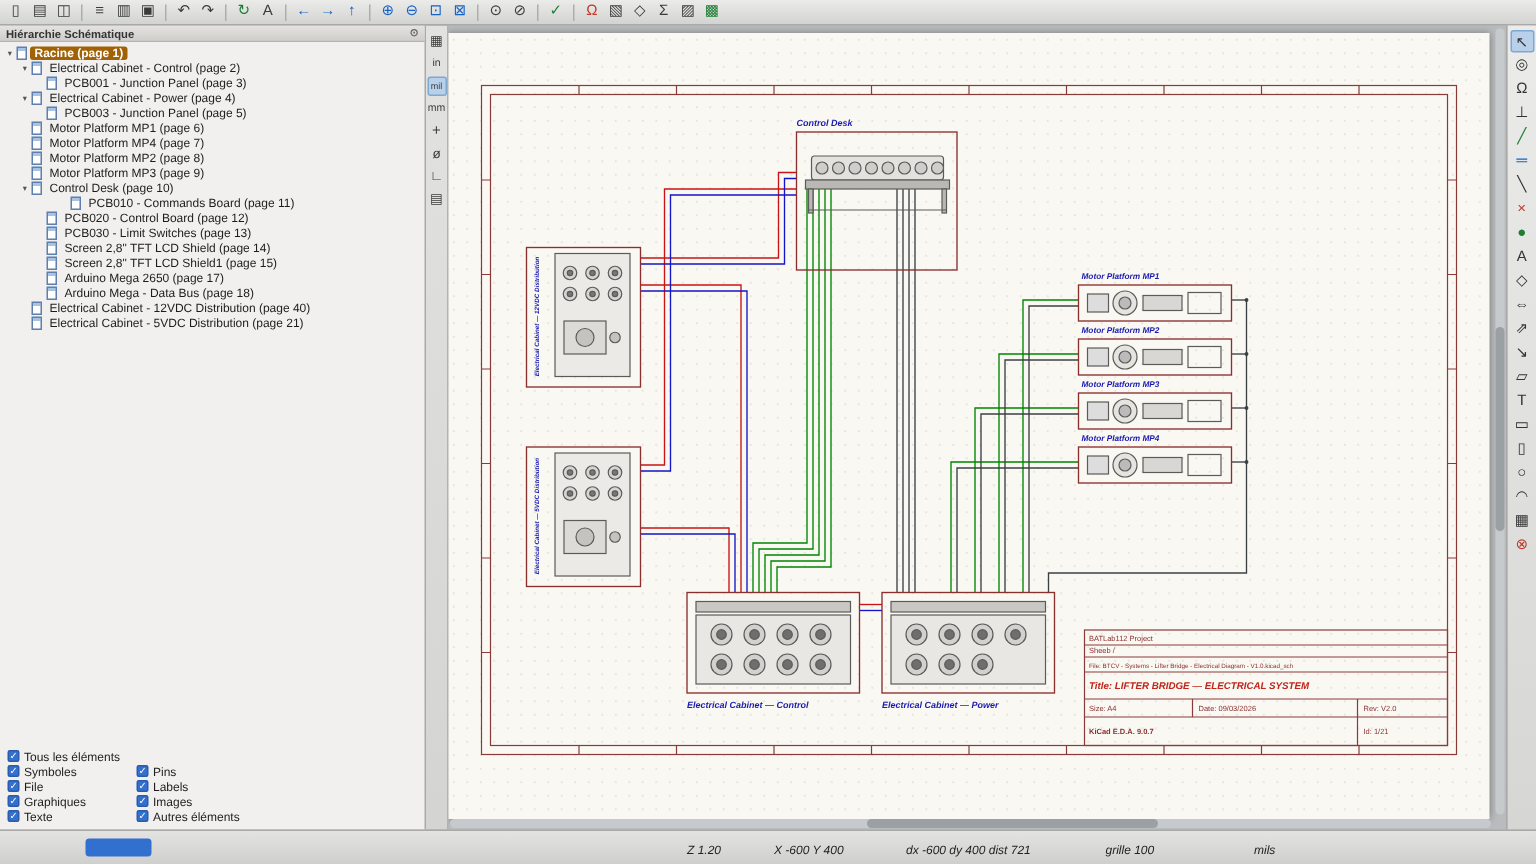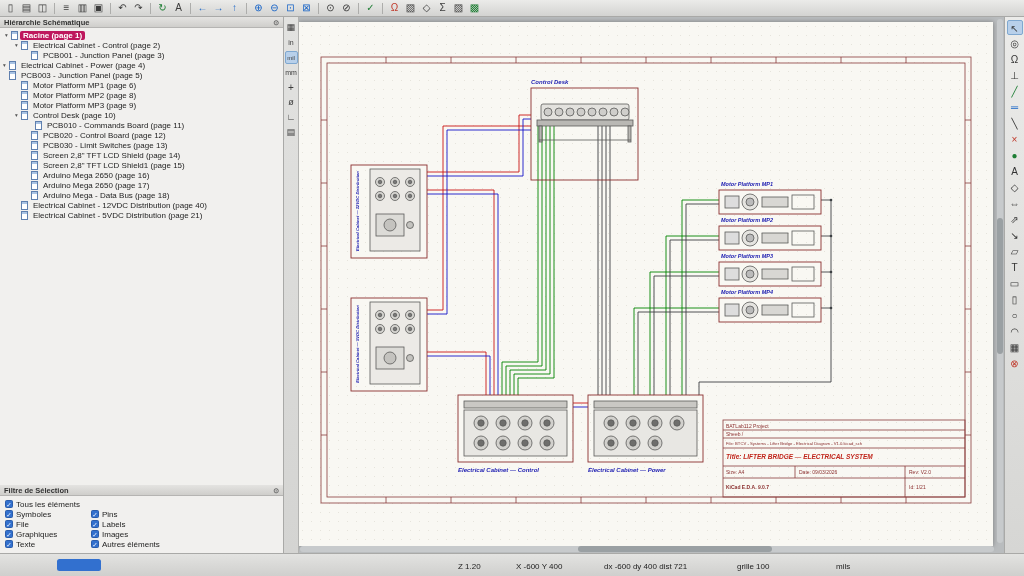--- a/index.html
+++ b/index.html
@@ -21,21 +21,21 @@
   .phead { height:11px; flex:none; background:linear-gradient(#e4e3e1,#cfcecb);
     border-bottom:1px solid #b5b4b2; font-size:7.5px; font-weight:bold; color:#333;
     padding:0 4px; display:flex; justify-content:space-between; align-items:center;gap:36px; }
   .pclose { font-size:7px; color:#666; line-height:9px; }
   .tree { flex:1; overflow:hidden; padding-top:2px; }
   .trow { height:10px; display:flex; align-items:center; white-space:nowrap; color:#1d1d1d; font-size:8px; }
   .arr { width:9px; flex:none; font-size:5.5px; color:#555; text-align:center; }
   .pgico { width:7px; height:9px; flex:none; border:1px solid #5f7fae; margin-right:2px;
     background:linear-gradient(180deg,#a9c3e3 0 30%,#ffffff 30%); }
   .tlabel { padding:0 3px; border-radius:2px; }
-  .tlabel.sel { background:#be185d; color:#fff; font-weight:bold; }
+  .tlabel.sel { background:#a16207; color:#fff; font-weight:bold; }
   .filterbody { flex:none; padding:3px 5px 4px 5px; font-size:8px; color:#1d1d1d; }
   .frow { display:flex; align-items:center; height:10px; }
   .fgrid { display:grid; grid-template-columns:86px 1fr; }
   .cb { width:8px; height:8px; flex:none; background:#3471ce; border:1px solid #2a5cab;
     border-radius:1.5px; color:#fff; font-size:6.5px; line-height:7px; text-align:center; margin-right:3px; }
 
   
   .canvas { position:absolute; left:284px; top:17px; right:20px; bottom:23px; background:#b9bcbe; overflow:hidden; }
   .lefttools { position:absolute; left:0; top:0; bottom:0; width:15px;
     background:linear-gradient(#e2e2e0,#d4d4d2); border-right:1px solid #b2b2b0;
@@ -53,21 +53,21 @@
   
   .rightbar { position:absolute; right:0; top:17px; width:20px; bottom:23px;
     background:linear-gradient(#ebebe9,#d6d6d4); border-left:1px solid #a9a9a7;
     display:flex; flex-direction:column; align-items:center; padding-top:3px; gap:1px; z-index:6; }
   .ri { width:16px; height:15px; font-size:10px; line-height:15px; text-align:center; color:#333; border-radius:2px; }
   .ri.active { background:#b8d0ea; border:1px solid #7fa8d0; }
 
   
   .statusbar { position:absolute; left:0; bottom:0; width:1024px; height:23px;
     background:linear-gradient(#e3e3e1,#cfcfcd); border-top:1px solid #a9a9a7; font-size:8px; color:#222; z-index:7; }
-  .statusbar span { position:absolute; top:8px; }
+  .statusbar span { position:absolute; top:8px;font-style:italic; }
   .st-zoom{ left:458px; } .st-pos{ left:516px; } .st-delta{ left:604px; } .st-grid{ left:737px; } .st-units{ left:836px; }
   .taskpill { position:absolute; left:57px; top:5px; width:44px; height:12px; background:#3270cf; border-radius:2.5px; }
 
   
   svg text { font-family:"Liberation Sans", sans-serif; }
   .bluelab { fill:#1a1ab0; font-weight:bold; font-style:italic; font-size:6px; }
   .bluelab.vert { font-size:4.2px; }
   .tb { fill:#8b2f2f; font-size:5px; }
   .tb.file { font-size:4.2px; }
   .tb.title { fill:#c0251b; font-size:6.5px; font-weight:bold; font-style:italic; }
@@ -131,51 +131,56 @@
     <div class="trow" style="padding-left:12px">
         <span class="arr">▾</span>
         <span class="pgico"></span>
         <span class="tlabel">Electrical Cabinet - Control (page 2)</span>
       </div>
     <div class="trow" style="padding-left:22px">
         <span class="arr"></span>
         <span class="pgico"></span>
         <span class="tlabel">PCB001 - Junction Panel (page 3)</span>
       </div>
-    <div class="trow" style="">
+    <div class="trow" style="padding-left:12px">
         <span class="arr">▾</span>
         <span class="pgico"></span>
         <span class="tlabel">Electrical Cabinet - Power (page 4)</span>
       </div>
-    <div class="trow" style="">
+    <div class="trow" style="padding-left:22px">
         <span class="arr"></span>
         <span class="pgico"></span>
         <span class="tlabel">PCB003 - Junction Panel (page 5)</span>
       </div>
     <div class="trow" style="padding-left:12px">
         <span class="arr"></span>
         <span class="pgico"></span>
         <span class="tlabel">Motor Platform MP1 (page 6)</span>
       </div>
     <div class="trow" style="padding-left:12px">
         <span class="arr"></span>
         <span class="pgico"></span>
+        <span class="tlabel">Motor Platform MP4 (page 7)</span>
+      </div>
+    <div class="trow" style="padding-left:12px">
+        <span class="arr"></span>
+        <span class="pgico"></span>
         <span class="tlabel">Motor Platform MP2 (page 8)</span>
       </div>
     <div class="trow" style="padding-left:12px">
         <span class="arr"></span>
         <span class="pgico"></span>
         <span class="tlabel">Motor Platform MP3 (page 9)</span>
       </div>
     <div class="trow" style="padding-left:12px">
         <span class="arr">▾</span>
         <span class="pgico"></span>
         <span class="tlabel">Control Desk (page 10)</span>
       </div>
-    <div class="trow" style="padding-left:26px">
+    <div class="trow" style="padding-left:38px">
         <span class="arr"></span>
         <span class="pgico"></span>
         <span class="tlabel">PCB010 - Commands Board (page 11)</span>
       </div>
     <div class="trow" style="padding-left:22px">
         <span class="arr"></span>
         <span class="pgico"></span>
         <span class="tlabel">PCB020 - Control Board (page 12)</span>
       </div>
     <div class="trow" style="padding-left:22px">
@@ -189,46 +194,37 @@
         <span class="tlabel">Screen 2,8" TFT LCD Shield (page 14)</span>
       </div>
     <div class="trow" style="padding-left:22px">
         <span class="arr"></span>
         <span class="pgico"></span>
         <span class="tlabel">Screen 2,8" TFT LCD Shield1 (page 15)</span>
       </div>
     <div class="trow" style="padding-left:22px">
         <span class="arr"></span>
         <span class="pgico"></span>
-        <span class="tlabel">Arduino Mega 2650 (page 16)</span>
-      </div>
-    <div class="trow" style="padding-left:22px">
-        <span class="arr"></span>
-        <span class="pgico"></span>
         <span class="tlabel">Arduino Mega 2650 (page 17)</span>
       </div>
     <div class="trow" style="padding-left:22px">
         <span class="arr"></span>
         <span class="pgico"></span>
         <span class="tlabel">Arduino Mega - Data Bus (page 18)</span>
       </div>
     <div class="trow" style="padding-left:12px">
         <span class="arr"></span>
         <span class="pgico"></span>
         <span class="tlabel">Electrical Cabinet - 12VDC Distribution (page 40)</span>
       </div>
     <div class="trow" style="padding-left:12px">
         <span class="arr"></span>
         <span class="pgico"></span>
         <span class="tlabel">Electrical Cabinet - 5VDC Distribution (page 21)</span>
       </div>
-  </div>
-  <div class="phead">
-    <span>Filtre de Sélection</span>
-    <span class="pclose">⊙</span>
   </div>
   <div class="filterbody">
     <div class="frow">
         <span class="cb">✓</span>
         <span>Tous les éléments</span>
       </div>
     <div class="fgrid">
       <div class="frow">
           <span class="cb">✓</span>
           <span>Symboles</span>

